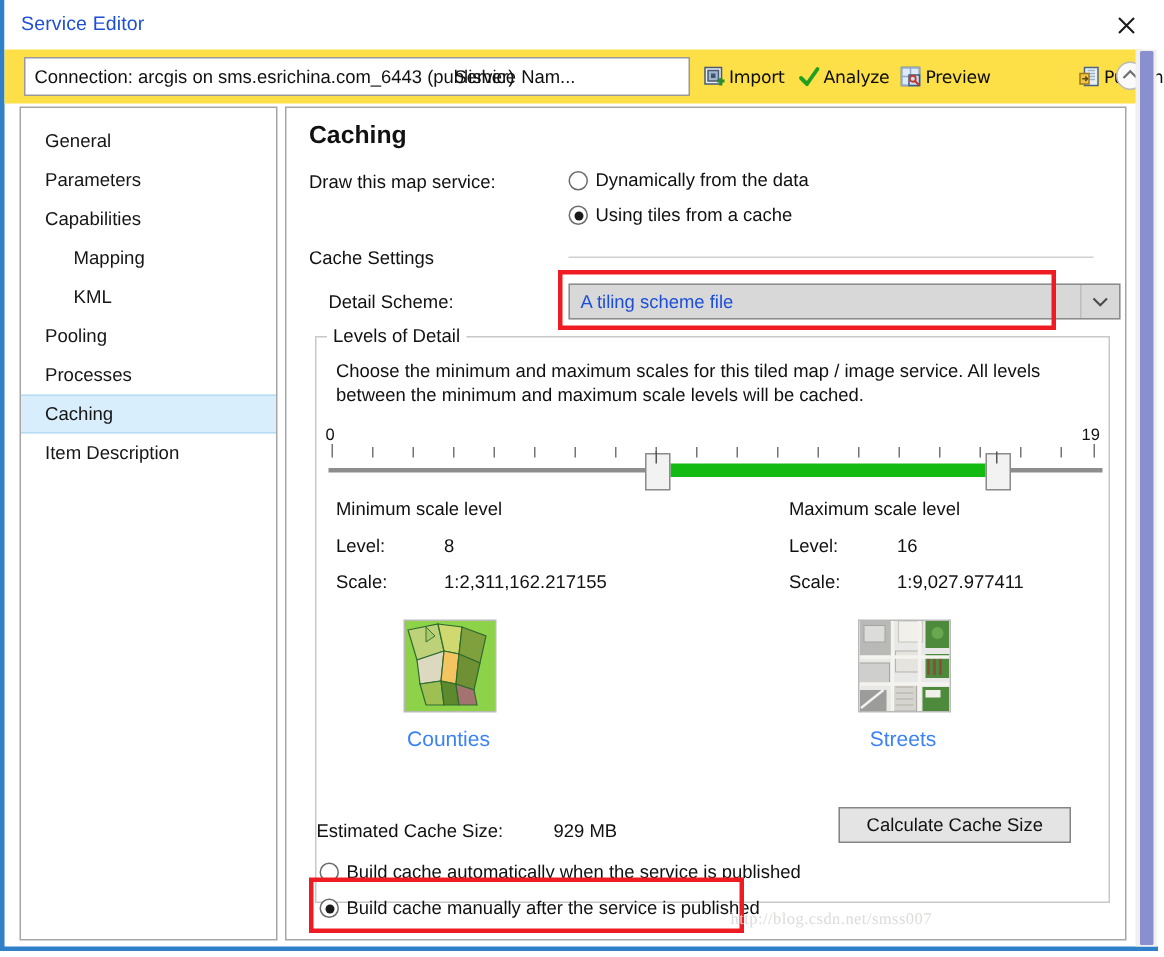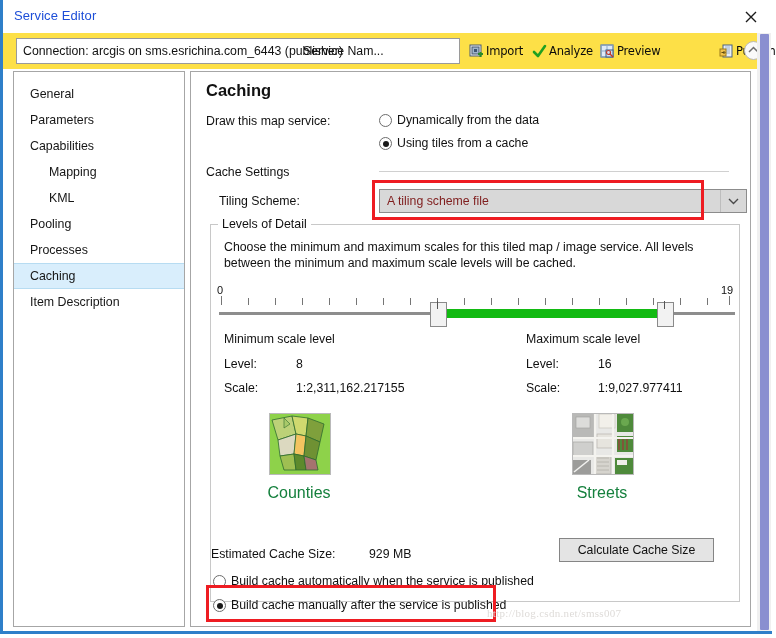--- a/index.html
+++ b/index.html
@@ -52,21 +52,21 @@
   .h1{position:absolute;left:15px;top:9px;font-size:16.5px;font-weight:bold;color:#111;}
   .lbl{position:absolute;font-size:12.3px;color:#111;white-space:nowrap;}
 
   .radio{position:absolute;width:13px;height:13px;border-radius:50%;border:1px solid #6c6c6c;background:#fff;box-sizing:border-box;cursor:default;}
   .radio.on::after{content:"";position:absolute;left:2.5px;top:2.5px;width:6px;height:6px;border-radius:50%;background:#1a1a1a;}
   .radio-label{position:absolute;font-size:12.3px;color:#111;white-space:nowrap;cursor:default;}
 
   .hr{position:absolute;height:1px;background:#d0d0d0;}
 
   .combo{position:absolute;left:188px;top:117px;width:368px;height:24px;border:1px solid #8c8c8c;background:#d8d8d8;box-sizing:border-box;cursor:default;}
-  .combo .val{position:absolute;left:7px;top:4px;font-size:12.3px;color:#7f1d1d;}
+  .combo .val{position:absolute;left:7px;top:4px;font-size:12.3px;color:#1d4ed8;}
   .combo .arrowbox{position:absolute;right:0;top:0;width:25px;height:22px;background:#d8d8d8;border-left:1px solid #bdbdbd;}
   .combo .arrowbox svg{position:absolute;left:7px;top:8px;}
 
   
   .group{position:absolute;left:19px;top:152px;width:530px;height:378px;border:1px solid #c8c8c8;box-sizing:border-box;}
   .group-title{position:absolute;left:27px;top:145px;background:#ffffff;padding:0 4px;font-size:12.4px;color:#111;}
 
   .desc{position:absolute;left:33px;top:167px;width:510px;font-size:12.3px;line-height:16px;color:#111;}
 
   
@@ -77,21 +77,21 @@
   .slider-rail{position:absolute;left:0;top:28px;width:516px;height:3px;background:#8d8d8d;}
   .slider-fill{position:absolute;top:25px;height:9px;background:#12ba12;}
   .thumb{position:absolute;top:18px;width:17px;height:25px;background:#f2f2f2;border:1px solid #8a8a8a;box-sizing:border-box;cursor:default;}
   .thumb::after{content:"";position:absolute;left:6px;top:-2px;width:1px;height:8px;background:#555;}
 
   .scale-col-title{position:absolute;font-size:12.3px;color:#111;}
   .scale-k{position:absolute;font-size:12.3px;color:#111;}
   .scale-v{position:absolute;font-size:12.3px;color:#111;}
 
   .thumbimg{position:absolute;width:62px;height:62px;border:1px solid #b9b9b9;box-sizing:border-box;overflow:hidden;}
-  .thumbcap{position:absolute;font-size:16px;color:#15803d;text-align:center;}
+  .thumbcap{position:absolute;font-size:14px;color:#3b82f6;text-align:center;}
 
   .btn{position:absolute;border:1px solid #858585;background:#e4e4e4;box-sizing:border-box;font-family:"Liberation Sans",sans-serif;font-size:12.3px;color:#111;cursor:default;display:flex;align-items:center;justify-content:center;}
 
   
   .redbox{position:absolute;border:3px solid #ee1c22;box-sizing:border-box;pointer-events:none;}
 
   .watermark{position:absolute;left:487px;top:607px;font-family:"Liberation Serif", serif;font-size:11px;color:#dedbd8;letter-spacing:.3px;white-space:nowrap;}
 </style>
 </head>
 <body>
@@ -191,21 +191,21 @@
 
     <div class="radio" style="left:188px;top:42px;"></div>
     <div class="radio-label" style="left:206px;top:41px;">Dynamically from the data</div>
 
     <div class="radio on" style="left:188px;top:65px;"></div>
     <div class="radio-label" style="left:206px;top:64px;">Using tiles from a cache</div>
 
     <div class="lbl" style="left:15px;top:93px;">Cache Settings</div>
     <div class="hr" style="left:188px;top:99px;width:350px;"></div>
 
-    <div class="lbl" style="left:28px;top:122px;">Tiling Scheme:</div>
+    <div class="lbl" style="left:28px;top:122px;">Detail Scheme:</div>
 
     <div class="combo">
       <span class="val">A tiling scheme file</span>
       <span class="arrowbox">
         <svg width="11" height="7" viewBox="0 0 11 7">
           <path d="M1 1 L5.5 5.5 L10 1" stroke="#4a4a4a" stroke-width="1.4" fill="none"></path>
         </svg>
       </span>
     </div>
 

